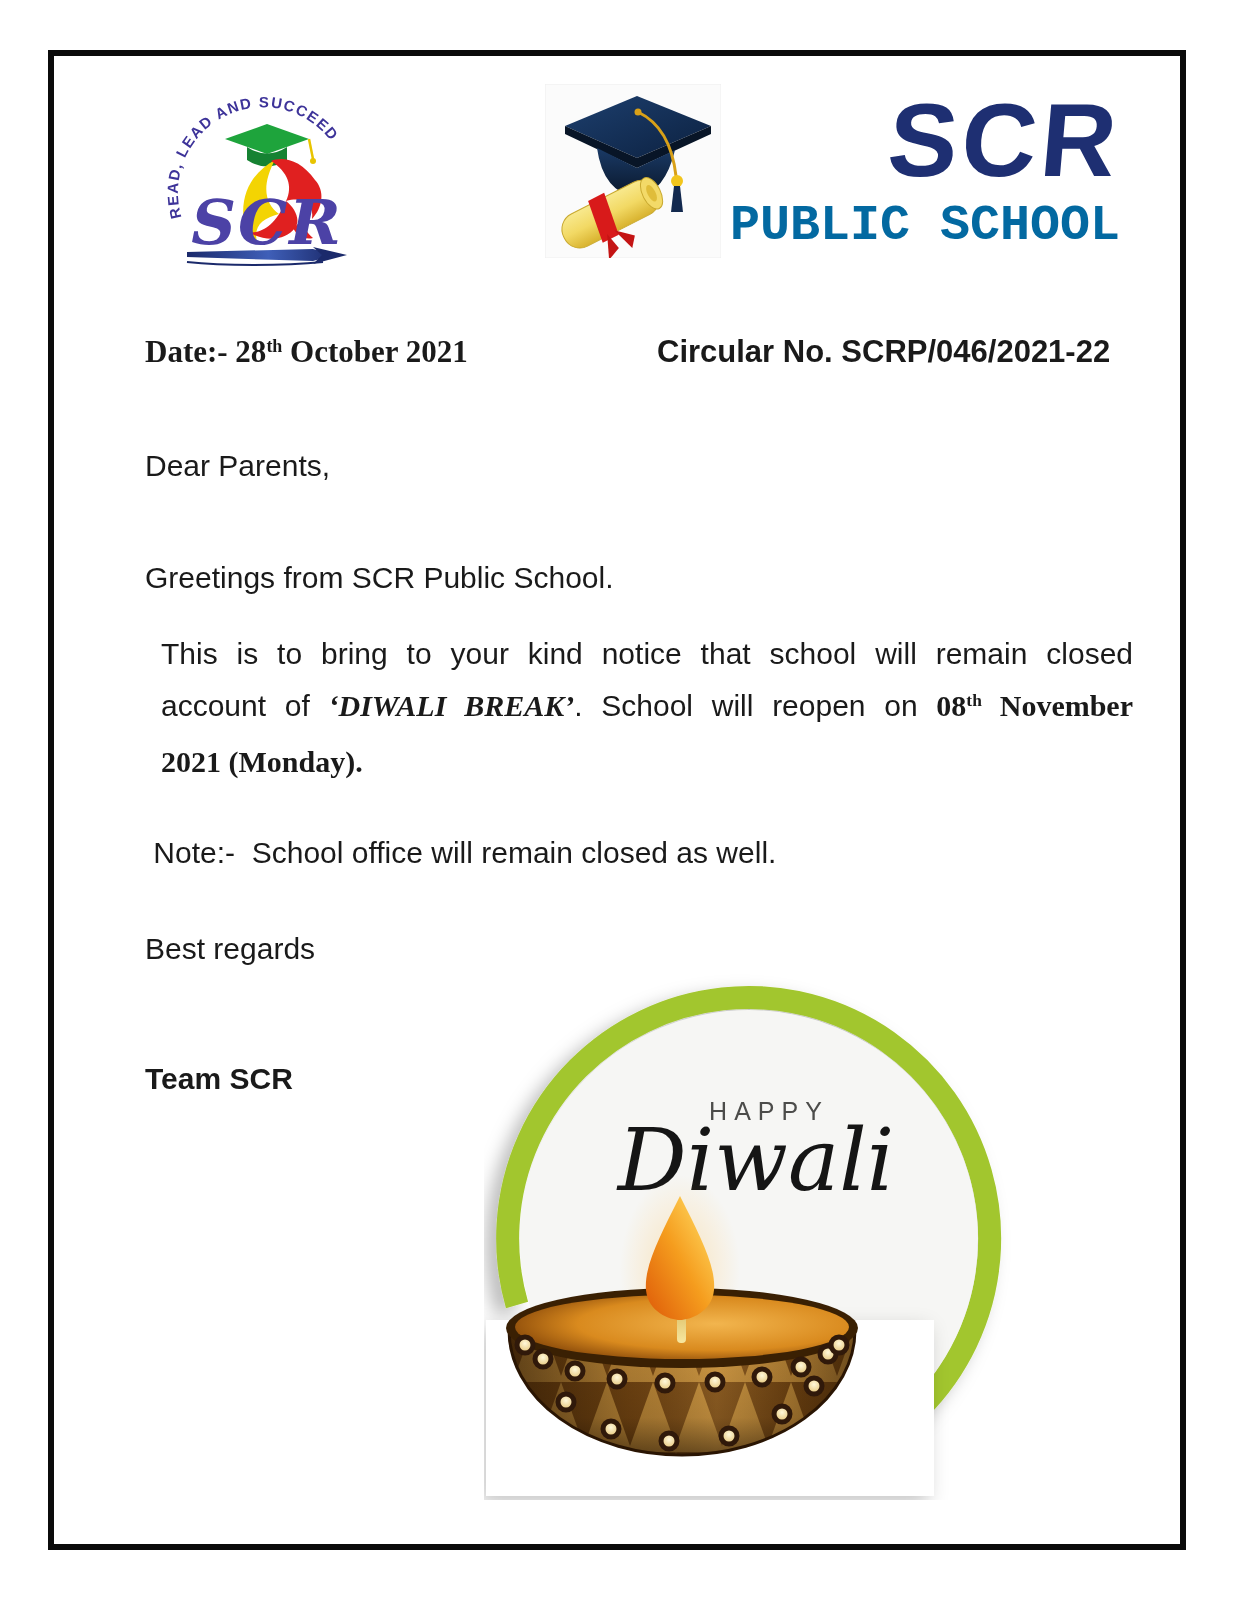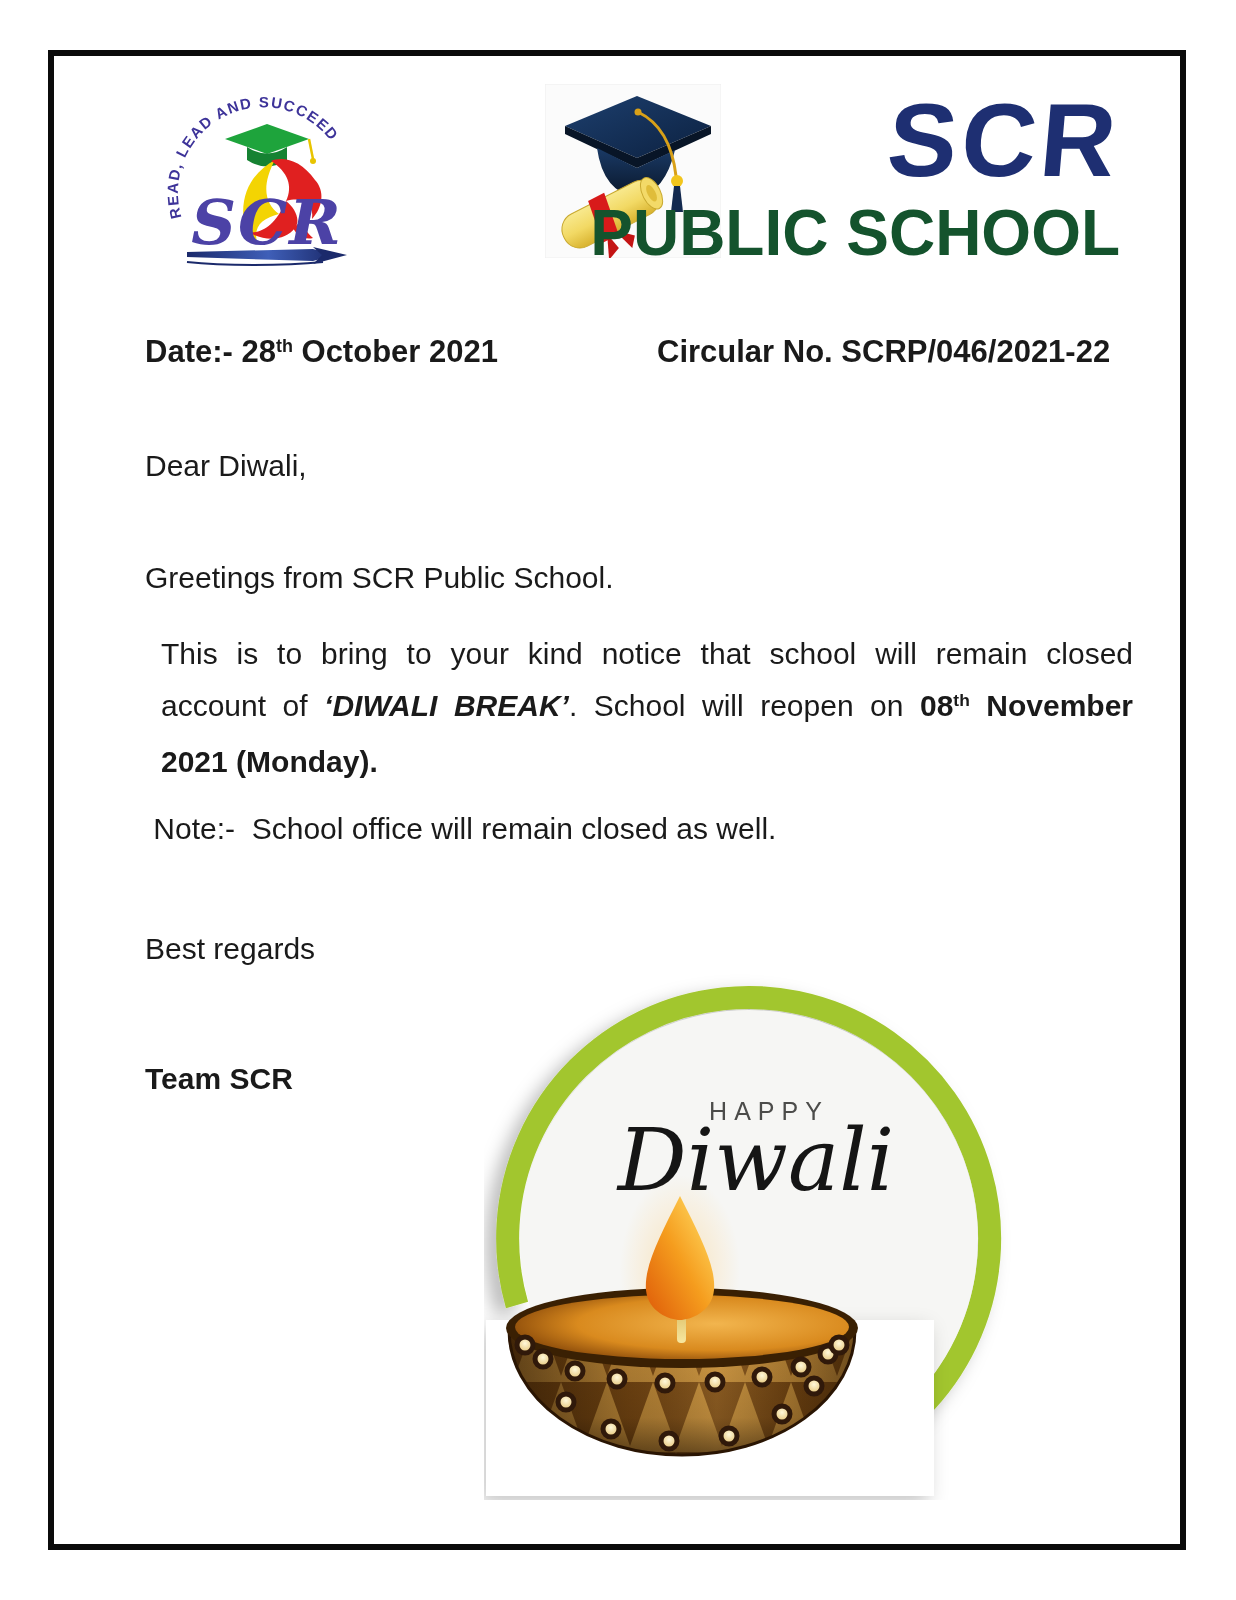--- a/index.html
+++ b/index.html
@@ -13,37 +13,37 @@
   }
   
   .logo-wrap{position:absolute;left:163px;top:84px;width:208px;height:194px;}
   .cap-wrap{position:absolute;left:545px;top:84px;width:176px;height:174px;}
   .school-name{position:absolute;right:116px;top:96px;text-align:right;line-height:1;}
   .school-name .l1{
     font-size:104px;font-weight:bold;letter-spacing:4px;color:#1e2f72;
     transform:skewX(-5deg);display:block;line-height:0.86;
   }
   .school-name .l2{
-    display:block;font-size:64px;font-weight:bold;letter-spacing:0px;
-    color:#14532d;margin-top:16px;
+    display:block;font-size:50px;font-weight:bold;letter-spacing:0px;
+    color:#0369a1;margin-top:16px;font-family:Liberation Mono, monospace;
   }
   
   .meta-row{position:absolute;left:145px;top:334px;width:972px;font-size:31px;font-weight:bold;}
   .meta-row .circ{position:absolute;left:512px;top:0;white-space:nowrap;text-align:right;}
   .sup{font-size:58%;position:relative;top:-0.55em;}
   
   .tblock{position:absolute;left:145px;width:972px;font-size:30px;}
   .salutation{top:449px;}
   .greeting{top:540px;margin-top:21px;}
   .para{top:628px;line-height:52px;margin-left:16px;}
   .para .jline{text-align:justify;text-align-last:justify;}
-  .note{top:812px;}
+  .note{top:836px;}
   .closing{top:932px;}
   .signature{top:1062px;font-weight:bold;}
-  .seg-b{font-weight:bold;}
+  .seg-b{font-weight:bold;font-family:Liberation Serif, serif;}
   .seg-i{font-style:italic;}
   
   .diwali-wrap{position:absolute;left:484px;top:940px;width:530px;height:560px;}
   .happy-txt{font-family:"Liberation Sans",sans-serif;letter-spacing:7px;fill:#4c4c4a;font-size:25px;}
   .diwali-txt{font-family:"DejaVu Serif",serif;font-style:italic;font-size:86px;fill:#151515;}
   .arc-txt{font-family:"Liberation Sans",sans-serif;font-weight:bold;font-size:15px;letter-spacing:1.5px;fill:#3d3399;}
   .monogram-txt{font-family:"DejaVu Serif",serif;font-weight:bold;font-style:italic;font-size:62px;fill:#4c42a6;letter-spacing:2px;}
 </style>
 </head>
 <body>
@@ -132,21 +132,21 @@
 <div class="school-name">
   <span class="l1">SCR</span>
   <span class="l2">PUBLIC SCHOOL</span>
 </div>
 
 <div class="meta-row">
   <span class="date"><span class="seg-b">Date:- 28</span><span class="seg-b sup">th</span><span class="seg-b"> October 2021</span></span>
   <span class="circ">Circular No. SCRP/046/2021-22</span>
 </div>
 
-<div class="tblock salutation">Dear Diwali,</div>
+<div class="tblock salutation">Dear Parents,</div>
 <div class="tblock greeting">Greetings from SCR Public School.</div>
 
 <div class="tblock para">
   <div class="jline"><span>This is to bring to your kind notice that school will remain closed</span></div>
   <div class="jline"><span>account of </span><span class="seg-b seg-i">‘DIWALI BREAK’</span><span>. School will reopen on </span><span class="seg-b">08</span><span class="seg-b sup">th</span><span class="seg-b"> November</span></div>
   <div><span class="seg-b">2021 (Monday).</span></div>
 </div>
 
 <div class="tblock note">&nbsp;Note:-&nbsp; School office will remain closed as well.</div>
 <div class="tblock closing">Best regards</div>

